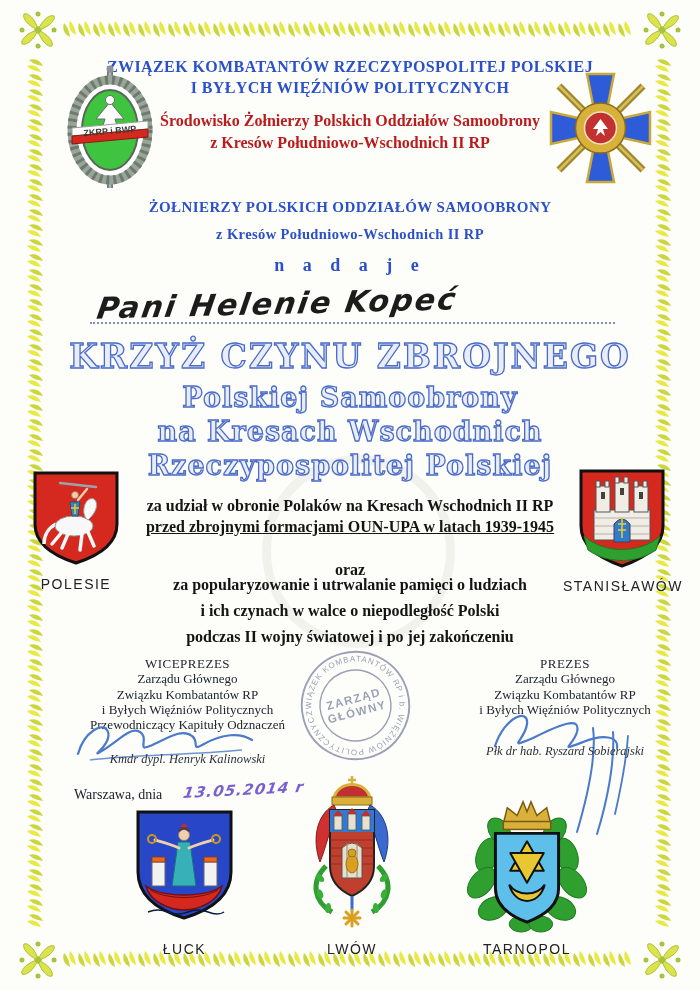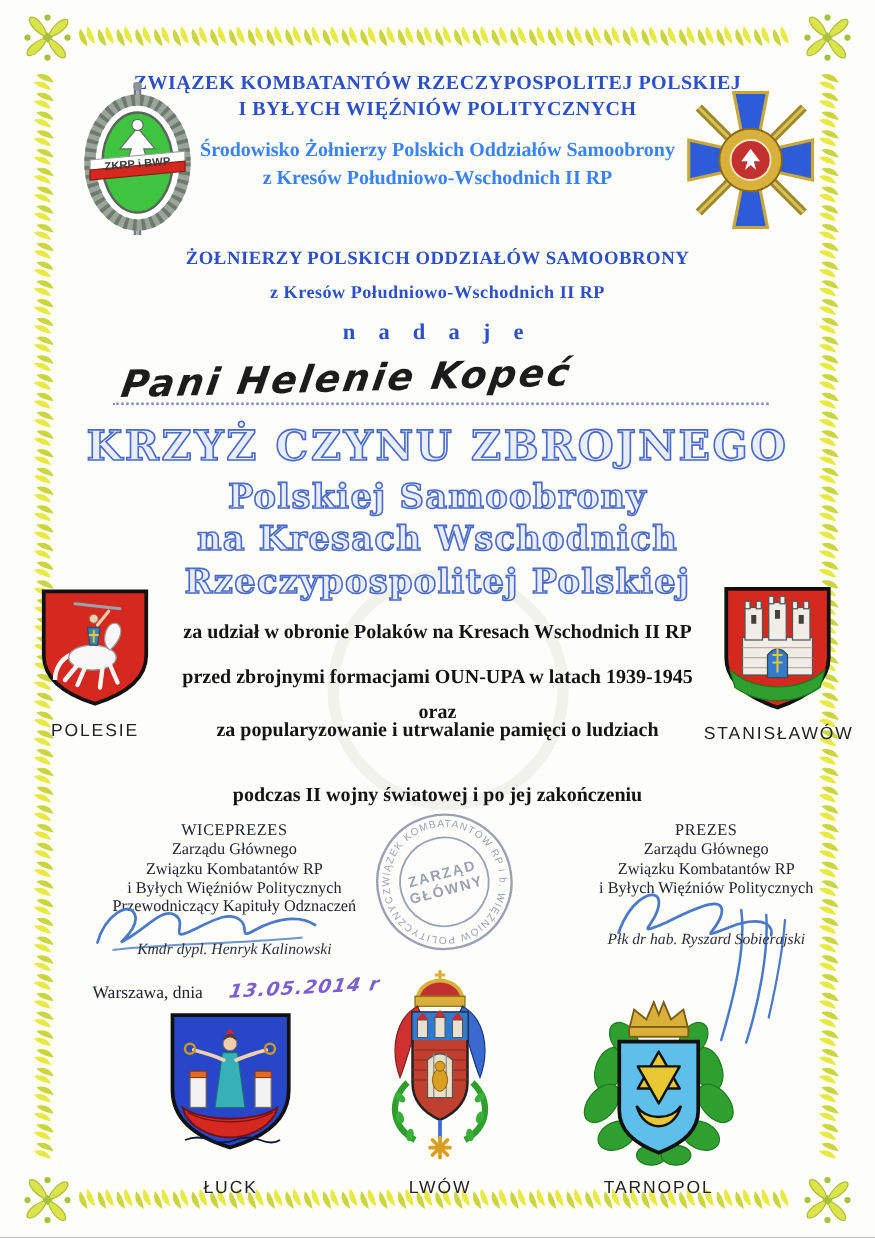--- a/index.html
+++ b/index.html
@@ -2,21 +2,21 @@
 <html><head>
 <meta charset="utf-8">
 <style>
   html,body{margin:0;padding:0;background:#888;}
   .page{position:relative;width:700px;height:990px;background:#fdfdfa;overflow:hidden;
         font-family:"Liberation Serif","DejaVu Serif",serif;color:#1a1a1a;}
   .abs{position:absolute;}
   .ctr{left:0;width:700px;text-align:center;}
   
   .h-blue{color:#2b50c8;font-weight:bold;letter-spacing:.4px;}
-  .h-black{color:#3b82f6;font-weight:bold;}
+  .h-black{color:#b91c1c;font-weight:bold;}
   .org{font-size:16px;}
   .env{font-size:16px;}
   .council{font-size:15px;}
   .council-sm{font-size:14.5px;}
   .nadaje{font-size:18px;letter-spacing:7px;}
   
   .handname{font-family:"DejaVu Sans",sans-serif;font-style:italic;font-weight:bold;
             font-size:30px;color:#1c1c1c;transform:skewX(-10deg) rotate(-1.5deg);letter-spacing:2px;}
   .dotline{border-bottom:2px dotted #7b8fc0;}
   .handdate{font-family:"DejaVu Sans",sans-serif;font-style:italic;font-weight:bold;
@@ -1370,23 +1370,24 @@
       </g>
       <path d="M38 58 Q46 48 54 58 V76 H38 Z" fill="#2e7bd0" stroke="#444" stroke-width="1"></path>
       <line x1="46" y1="52" x2="46" y2="72" stroke="#e8c832" stroke-width="1.6"></line>
       <line x1="42" y1="58" x2="50" y2="58" stroke="#e8c832" stroke-width="1.6"></line>
       <line x1="42" y1="64" x2="50" y2="64" stroke="#e8c832" stroke-width="1.6"></line>
     </svg>
   </div>
   <div class="abs coatlabel" style="left:558px;top:578px;width:130px;">STANISŁAWÓW</div>
 
   <div class="abs cite" style="top:497px;">za udział w obronie Polaków na Kresach Wschodnich II RP</div>
-  <div class="abs cite" style="top:533px;">przed zbrojnymi formacjami OUN-UPA w latach 1939-1945</div>
+  <div class="abs cite" style="top:518px;text-decoration:underline;">przed zbrojnymi formacjami OUN-UPA w latach 1939-1945</div>
   <div class="abs cite" style="top:549px;margin-top:12px;">oraz</div>
   <div class="abs cite" style="top:576px;">za popularyzowanie i utrwalanie pamięci o ludziach</div>
+  <div class="abs cite" style="top:602px;">i ich czynach w walce o niepodległość Polski</div>
   <div class="abs cite" style="top:628px;">podczas II wojny światowej i po jej zakończeniu</div>
 
   <div class="abs sigblk" style="left:60px;top:656px;width:255px;">
     <div class="t">WICEPREZES</div>
     <div>Zarządu Głównego</div>
     <div>Związku Kombatantów RP</div>
     <div>i Byłych Więźniów Politycznych</div>
     <div>Przewodniczący Kapituły Odznaczeń</div>
   </div>
   <div class="abs" style="left:70px;top:712px;">

